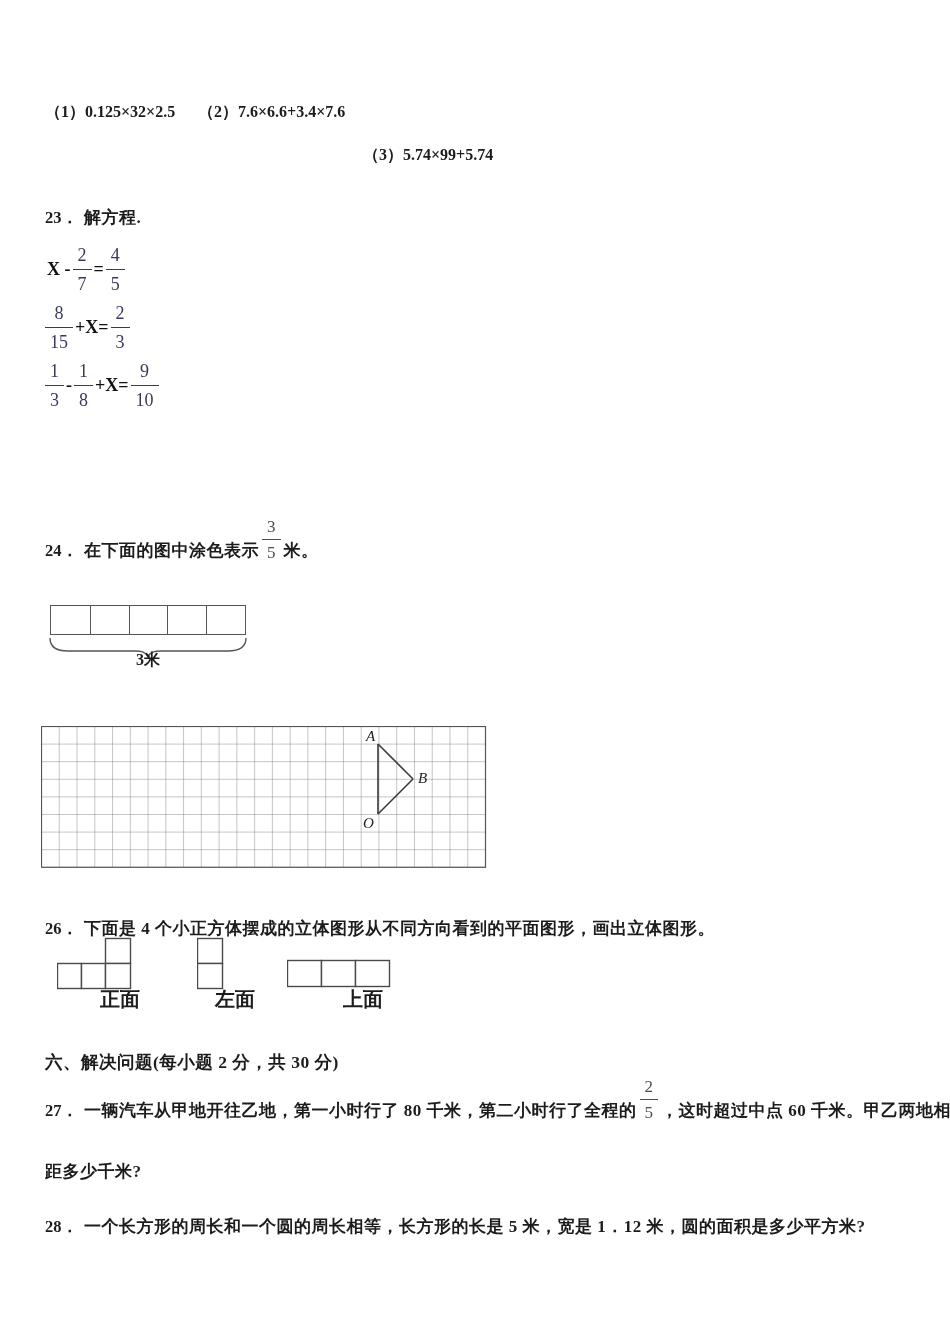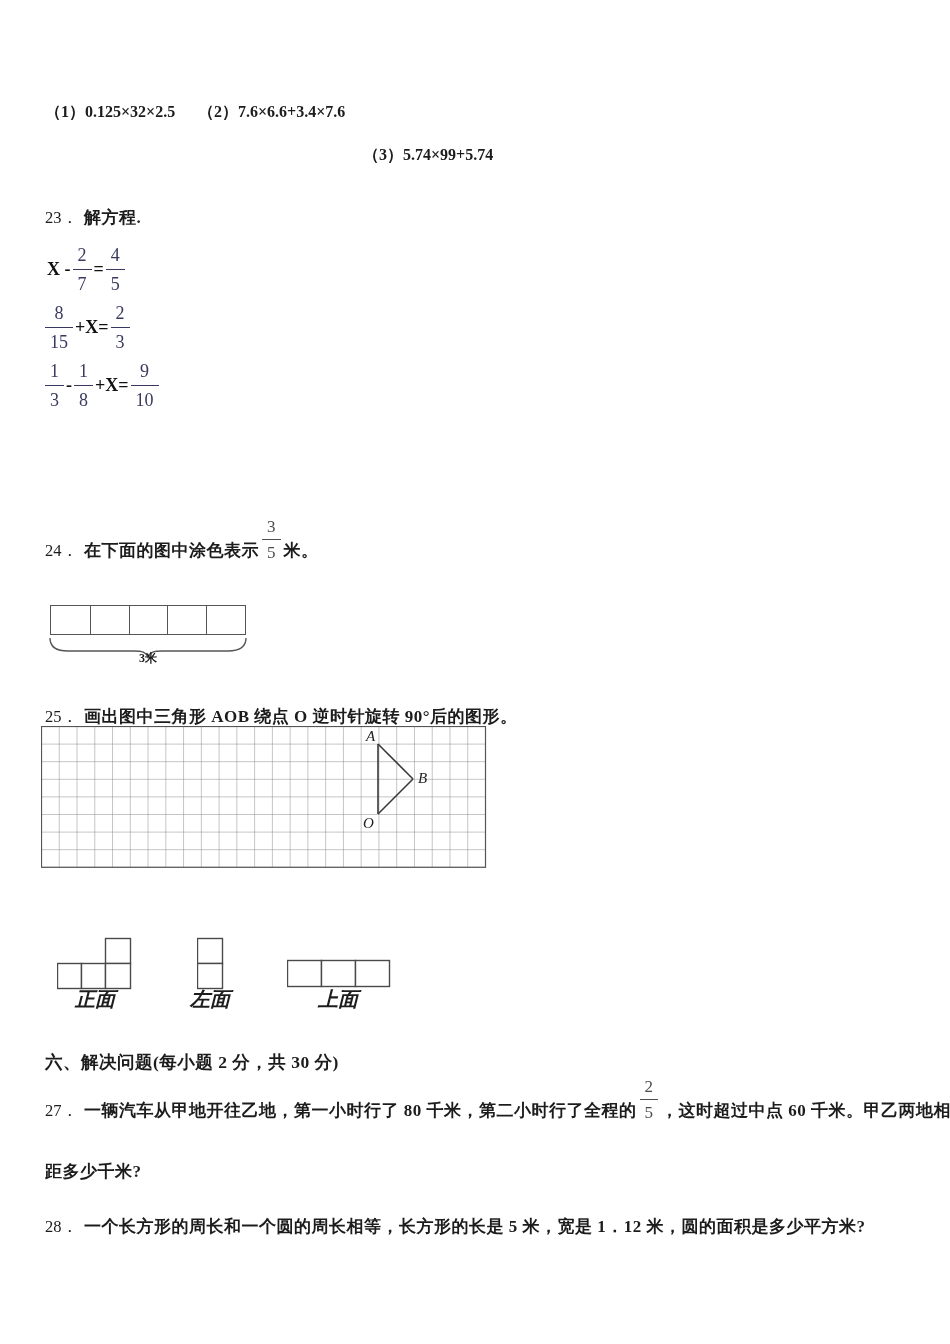--- a/index.html
+++ b/index.html
@@ -3,21 +3,21 @@
 <meta charset="utf-8">
 <style>
   html,body { margin:0; padding:0; background:#ffffff; }
   .page {
     position:relative; width:950px; height:1344px; background:#ffffff;
     font-family:"Liberation Serif","DejaVu Serif",serif; color:#1c1c1c;
     overflow:hidden;
   }
   .abs { position:absolute; }
   .calc-item { font-weight:bold; font-size:16px; white-space:pre; }
-  .qnum { font-weight:normal; font-size:16.5px; margin-right:6px;margin-top:16px; }
+  .qnum { font-weight:bold; font-size:16.5px; margin-right:6px;margin-top:16px; }
   .cn { font-weight:bold; font-size:17px; letter-spacing:0.5px; white-space:pre; }
   .heading { font-weight:bold; font-size:17.5px; letter-spacing:0.5px; white-space:pre; }
 
   
   .eq-row { display:flex; align-items:center; }
   .eq-op { font-weight:bold; font-size:18px; color:#111; padding:0 2px; }
   .frac { display:inline-block; text-align:center; line-height:1; }
   .frac .num { display:block; padding:1px 5px 3px; }
   .frac .den { display:block; padding:3px 5px 1px; }
   .frac .num { border-bottom:1.4px solid currentColor; }
@@ -27,24 +27,24 @@
   .frac-gray .num, .frac-gray .den { line-height:19px; }
 
   .qline { display:flex; align-items:flex-end; }
   .qline .txt { line-height:24px;margin-top:18px; }
   .qline .qnum { line-height:24px; }
 
   
   .bar-strip { display:flex; border:1px solid #555; width:196px; box-sizing:border-box; }
   .bar-cell { width:39px; height:28px; border-left:1px solid #555; box-sizing:border-box; }
   .bar-cell:first-child { border-left:none; }
-  .bar-label { width:200px; text-align:center; font-weight:bold; font-size:12px; }
+  .bar-label { width:200px; text-align:center; font-weight:bold; font-size:16px; }
 
   
-  .view-label { font-style:italic; font-weight:bold; font-size:20px; text-align:center;
+  .view-label { font-weight:bold; font-size:20px; text-align:right;
                 font-family:"Liberation Serif","DejaVu Serif",serif; }
 
   svg text.vlabel { font-family:"Liberation Serif","DejaVu Serif",serif;
                     font-style:italic; font-size:15px; fill:#222; }
 </style>
 </head>
 <body>
 
 <div class="page">
 
@@ -114,42 +114,42 @@
     <div class="bar-cell"></div>
     <div class="bar-cell"></div>
     <div class="bar-cell"></div>
     <div class="bar-cell"></div>
   </div>
   <svg class="abs" style="left:48px; top:636px;" width="200" height="24">
     <path d="M2,2 C2,11 8,15 20,15 L86,15 C94,15 98,16 100,21 C102,16 106,15 114,15 L180,15 C192,15 198,11 198,2" fill="none" stroke="#555" stroke-width="1.4"></path>
   </svg>
   <div class="abs bar-label" style="left:48px; top:650px;">3米</div>
 
-  <div class="abs qline" style="left:45px; top:687px;">
-    <span class="qnum">25．</span>
-    <span class="cn txt">画出图中三角形 AOB 绕点 O 逆时针旋转 90°后的图形。</span>
-  </div>
 
   <svg class="abs" style="left:41px; top:726px;" width="446" height="142">
     <defs>
       <pattern id="gridcell" width="17.76" height="17.6" patternUnits="userSpaceOnUse">
         <path d="M17.76 0 H0 V17.6" fill="none" stroke="#8a8a8a" stroke-width="1"></path>
       </pattern>
     </defs>
     <rect x="0.5" y="0.5" width="444" height="140.8" fill="url(#gridcell)" stroke="#555" stroke-width="1.2"></rect>
     <g>
       <line x1="337" y1="18" x2="337" y2="88" stroke="#3a3a3a" stroke-width="1.6"></line>
       <line x1="337" y1="18" x2="372" y2="53" stroke="#3a3a3a" stroke-width="1.6"></line>
       <line x1="337" y1="88" x2="372" y2="53" stroke="#3a3a3a" stroke-width="1.6"></line>
     </g>
     <text class="vlabel" x="325" y="15">A</text>
     <text class="vlabel" x="377" y="57">B</text>
     <text class="vlabel" x="322" y="102">O</text>
   </svg>
 
+  <div class="abs qline" style="left:45px; top:899px;">
+    <span class="qnum">26．</span>
+    <span class="cn txt">下面是 4 个小正方体摆成的立体图形从不同方向看到的平面图形，画出立体图形。</span>
+  </div>
 
   <svg class="abs" style="left:57px; top:937px;" width="75" height="53">
     <rect x="48.5" y="1.5" width="25" height="25" fill="#fff" stroke="#4a4a4a" stroke-width="1.4"></rect>
     <rect x="0.5" y="26.5" width="24" height="25" fill="#fff" stroke="#4a4a4a" stroke-width="1.4"></rect>
     <rect x="24.5" y="26.5" width="24" height="25" fill="#fff" stroke="#4a4a4a" stroke-width="1.4"></rect>
     <rect x="48.5" y="26.5" width="25" height="25" fill="#fff" stroke="#4a4a4a" stroke-width="1.4"></rect>
   </svg>
   <div class="abs view-label" style="left:50px; top:986px; width:90px;">正面</div>
 
   <svg class="abs" style="left:197px; top:937px;" width="27" height="53">

